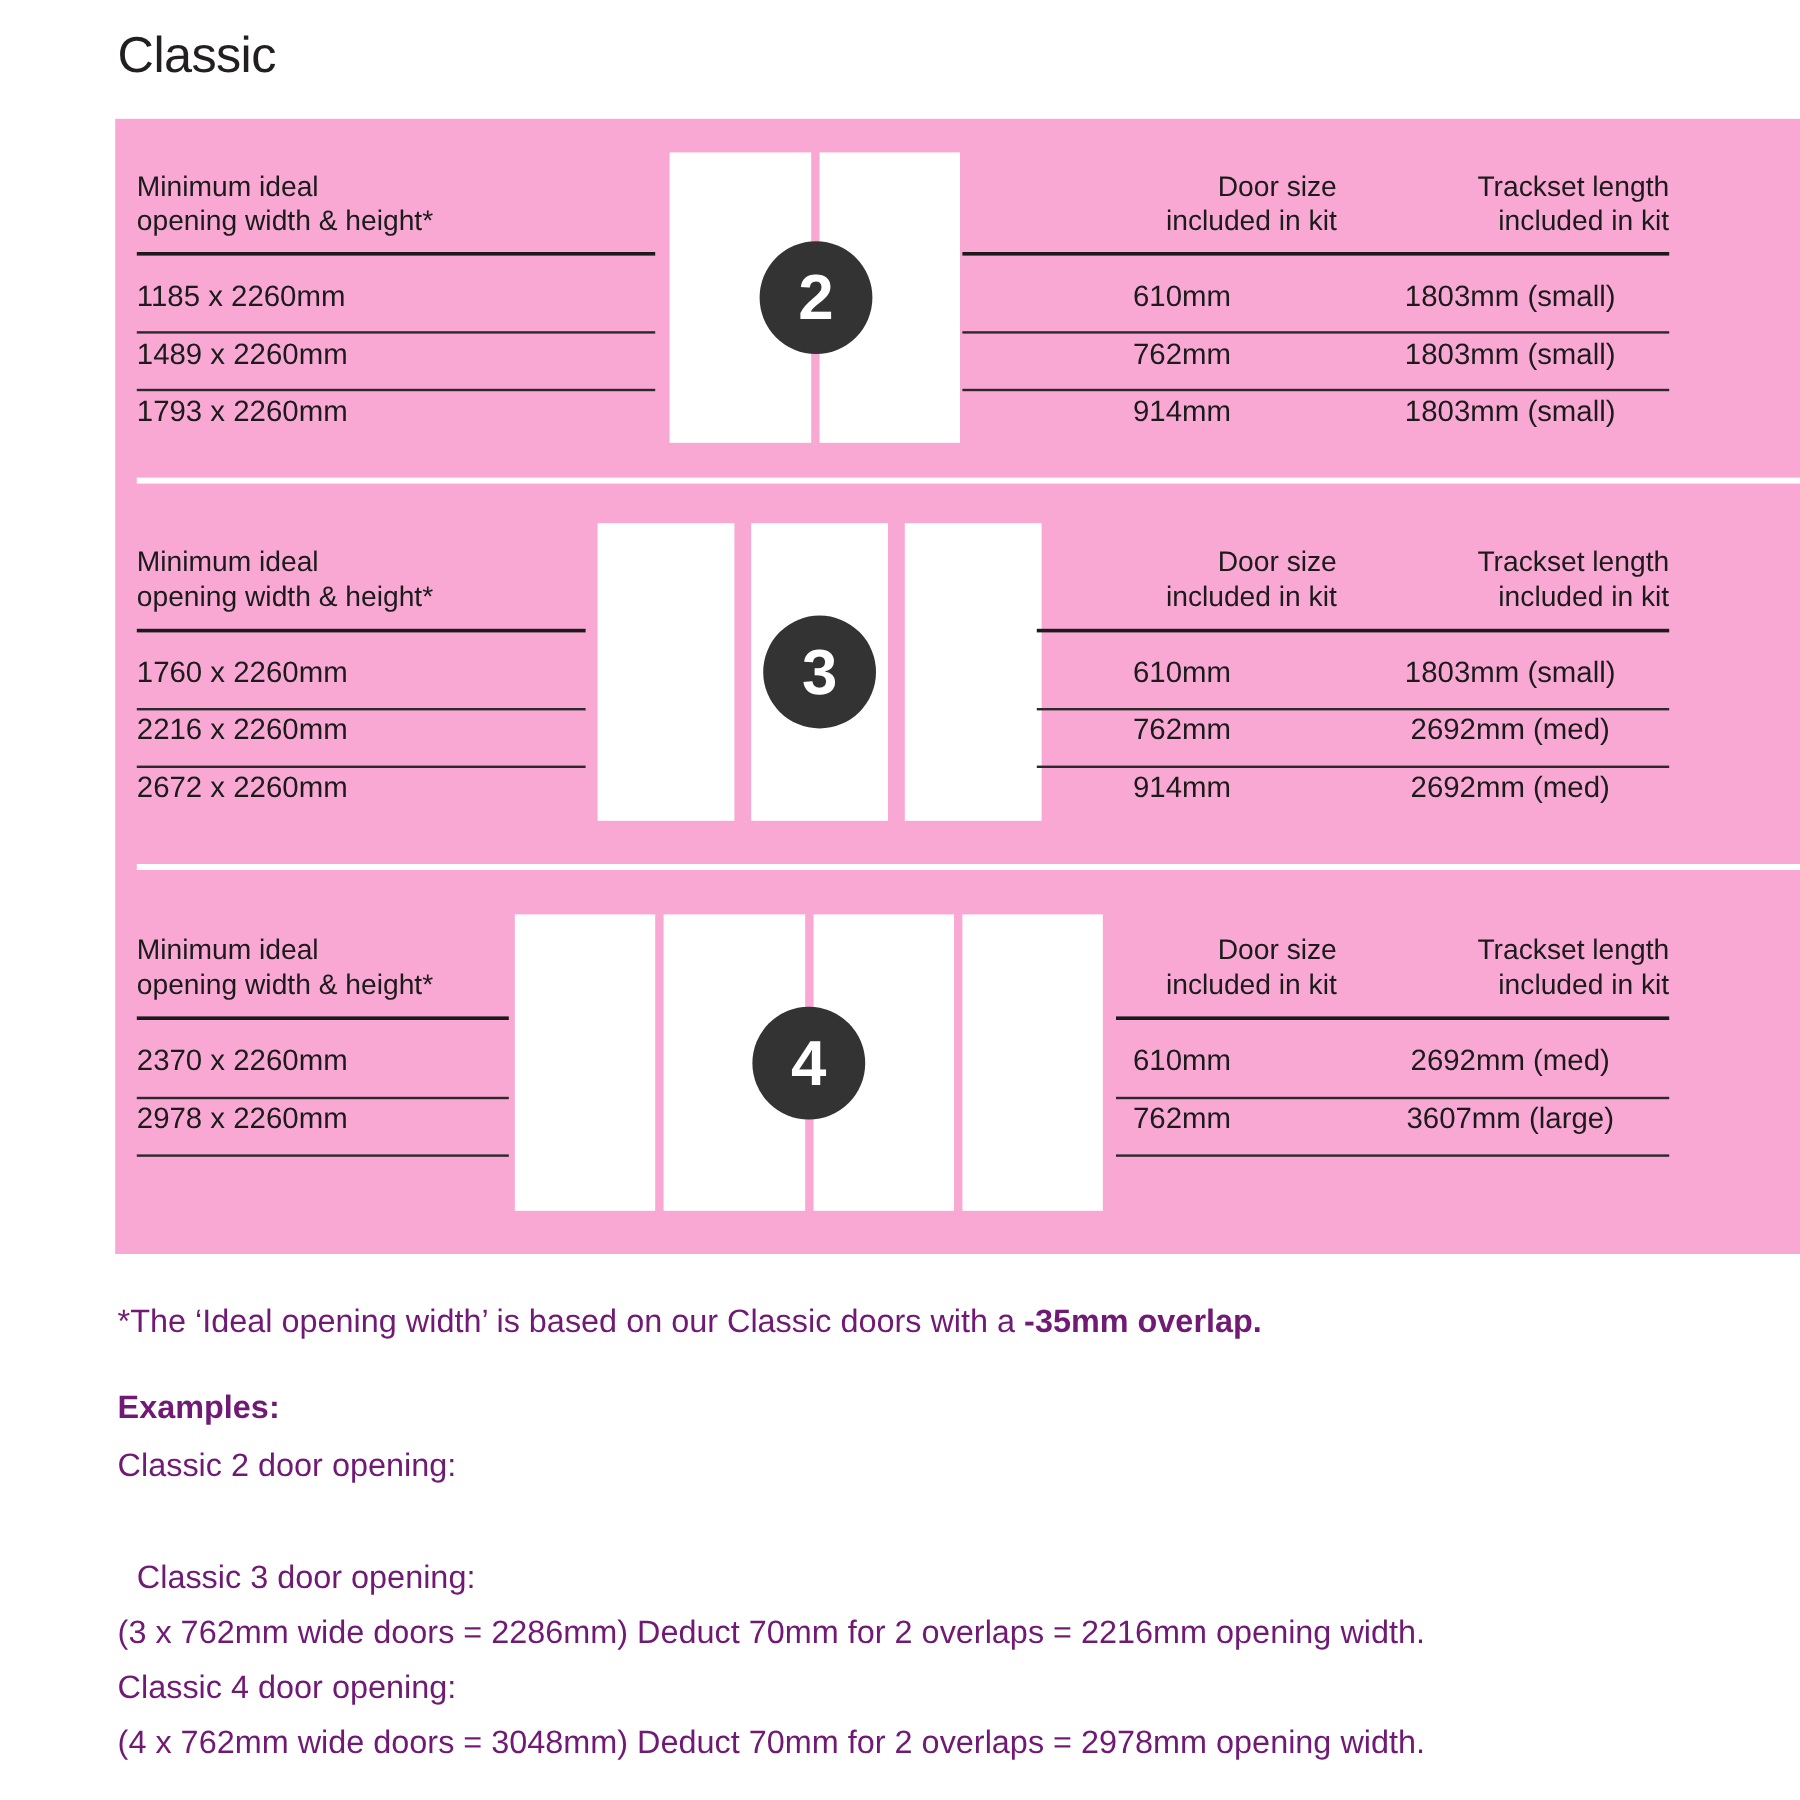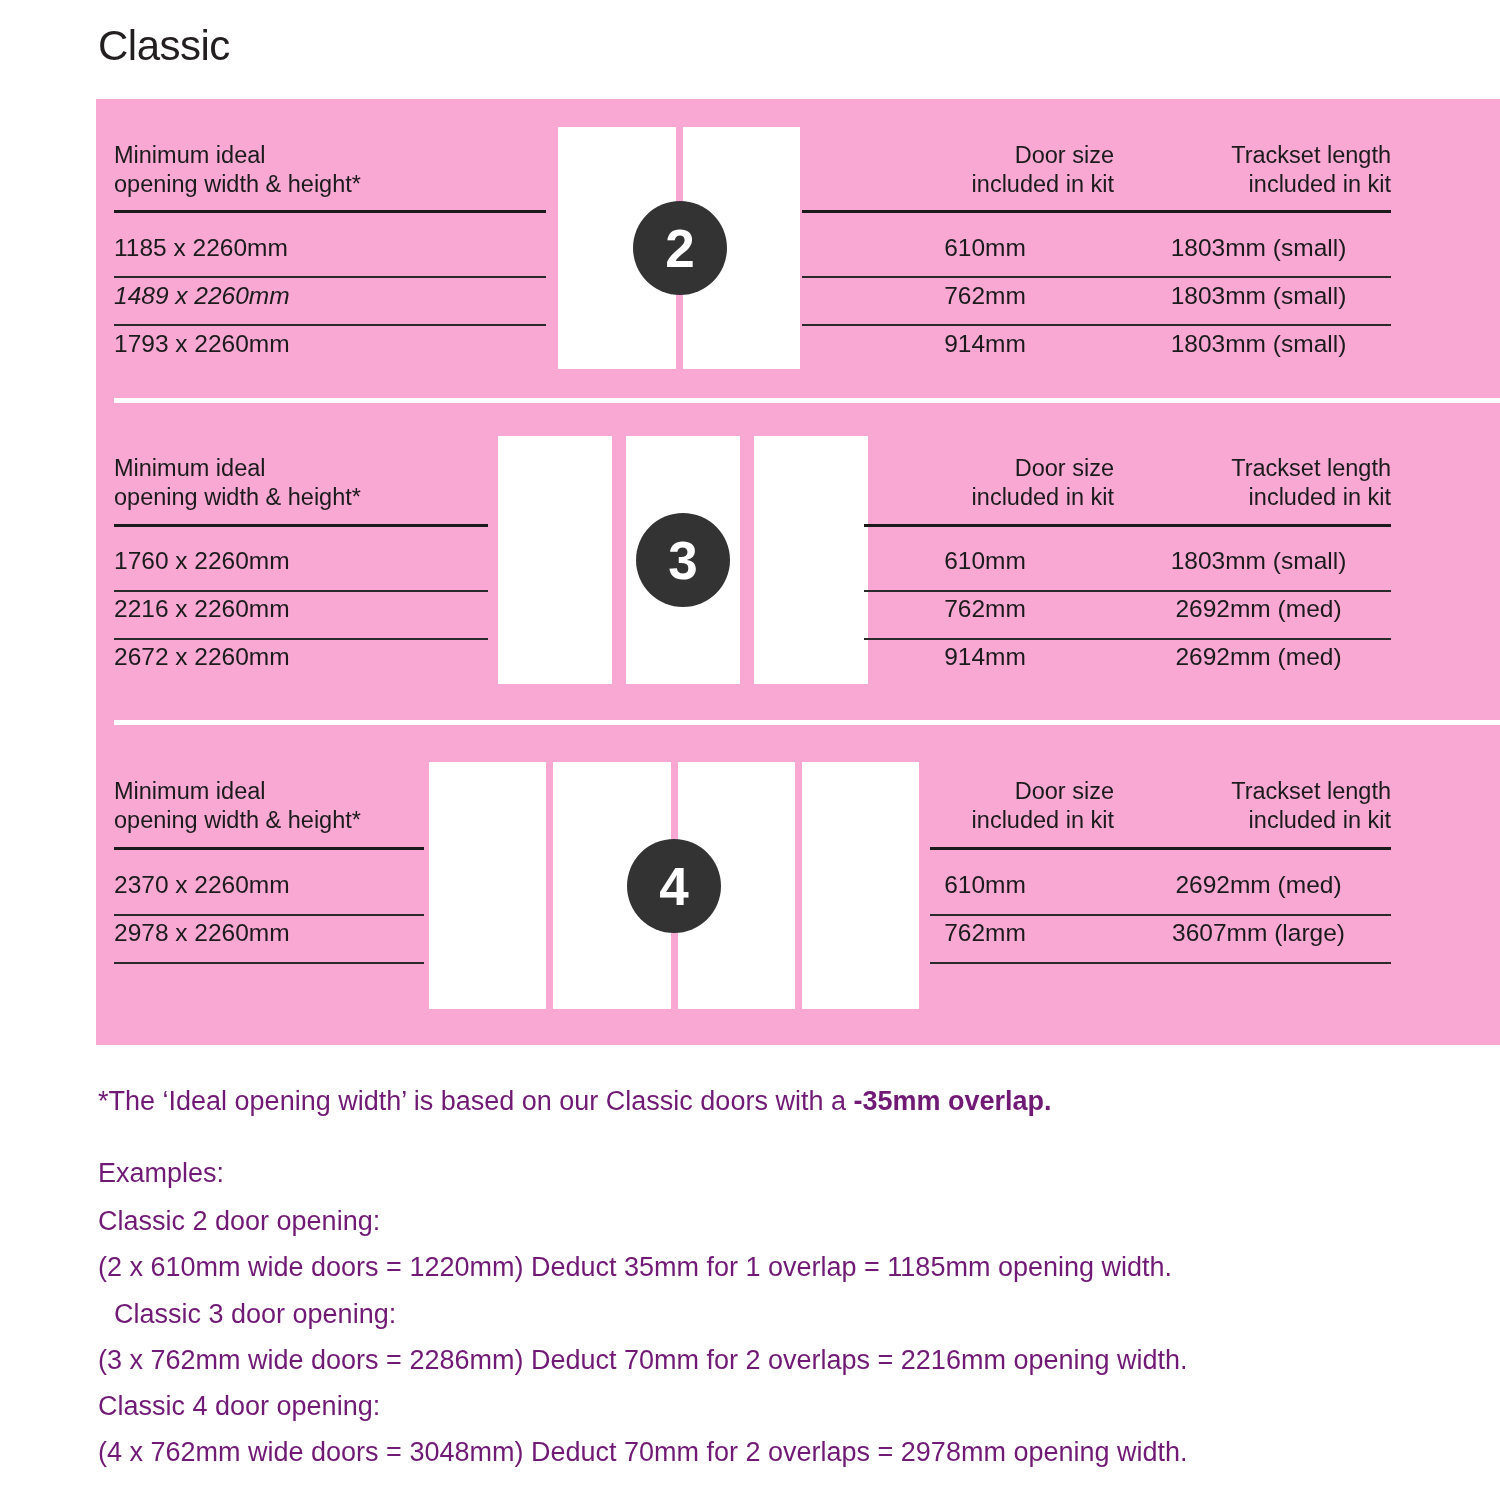--- a/index.html
+++ b/index.html
@@ -88,42 +88,42 @@
   }
 
   
   .foot {
     position: absolute;
     font-size: 27px;
     color: #701a75;
     white-space: nowrap;
   }
   .foot b { font-weight: 700; }
-  .ex-head { font-weight: 400; }
+  .ex-head { font-weight: 700; }
 </style>
 </head>
 <body>
 
 <div class="page">
 
   <h1 class="title">Classic</h1>
 
   <div class="panel">
 
     <div class="section s1">
 
       <div class="tbl">
         <div class="hdr" style="position:absolute; left:18px; top:42px; width:430px;">Minimum ideal
 opening width &amp; height*</div>
         <div class="rule" style="left:18px; top:111px; width:432px;"></div>
 
         <div class="cell" style="left:18px; top:134px;">1185 x 2260mm</div>
         <div class="rule thin" style="left:18px; top:177px; width:432px;"></div>
 
-        <div class="cell" style="left:18px; top:182px;font-style:italic;">1489 x 2260mm</div>
+        <div class="cell" style="left:18px; top:182px;">1489 x 2260mm</div>
         <div class="rule thin" style="left:18px; top:225px; width:432px;"></div>
 
         <div class="cell" style="left:18px; top:230px;">1793 x 2260mm</div>
       </div>
 
       <div class="doors" style="left:462px; top:28px; width:242px; height:242px; gap:7px;">
         <div class="door" style="flex:1"></div>
         <div class="door" style="flex:1"></div>
       </div>
       <div class="badge" style="left:537px; top:102px; width:94px; height:94px;">2</div>
@@ -239,19 +239,18 @@
 
   </div>
 
   <div class="foot" style="left:98px; top:1086px;">
     <span>*The ‘Ideal opening width’ is based on our Classic doors with a </span><b>-35mm overlap.</b>
   </div>
 
   <div class="foot ex-head" style="left:98px; top:1158px;">Examples:</div>
 
   <div class="foot" style="left:98px; top:1206px;">Classic 2 door opening:</div>
-  <div class="foot" style="left:98px; top:1252px;">(2 x 610mm wide doors = 1220mm)  Deduct 35mm for 1 overlap = 1185mm opening width.</div>
   <div class="foot" style="left:114px; top:1299px;">Classic 3 door opening:</div>
   <div class="foot" style="left:98px; top:1345px;">(3 x 762mm wide doors = 2286mm)  Deduct 70mm for 2 overlaps = 2216mm opening width.</div>
   <div class="foot" style="left:98px; top:1391px;">Classic 4 door opening:</div>
   <div class="foot" style="left:98px; top:1437px;">(4 x 762mm wide doors = 3048mm)  Deduct 70mm for 2 overlaps = 2978mm opening width.</div>
 
 </div>
 
 </body></html>

